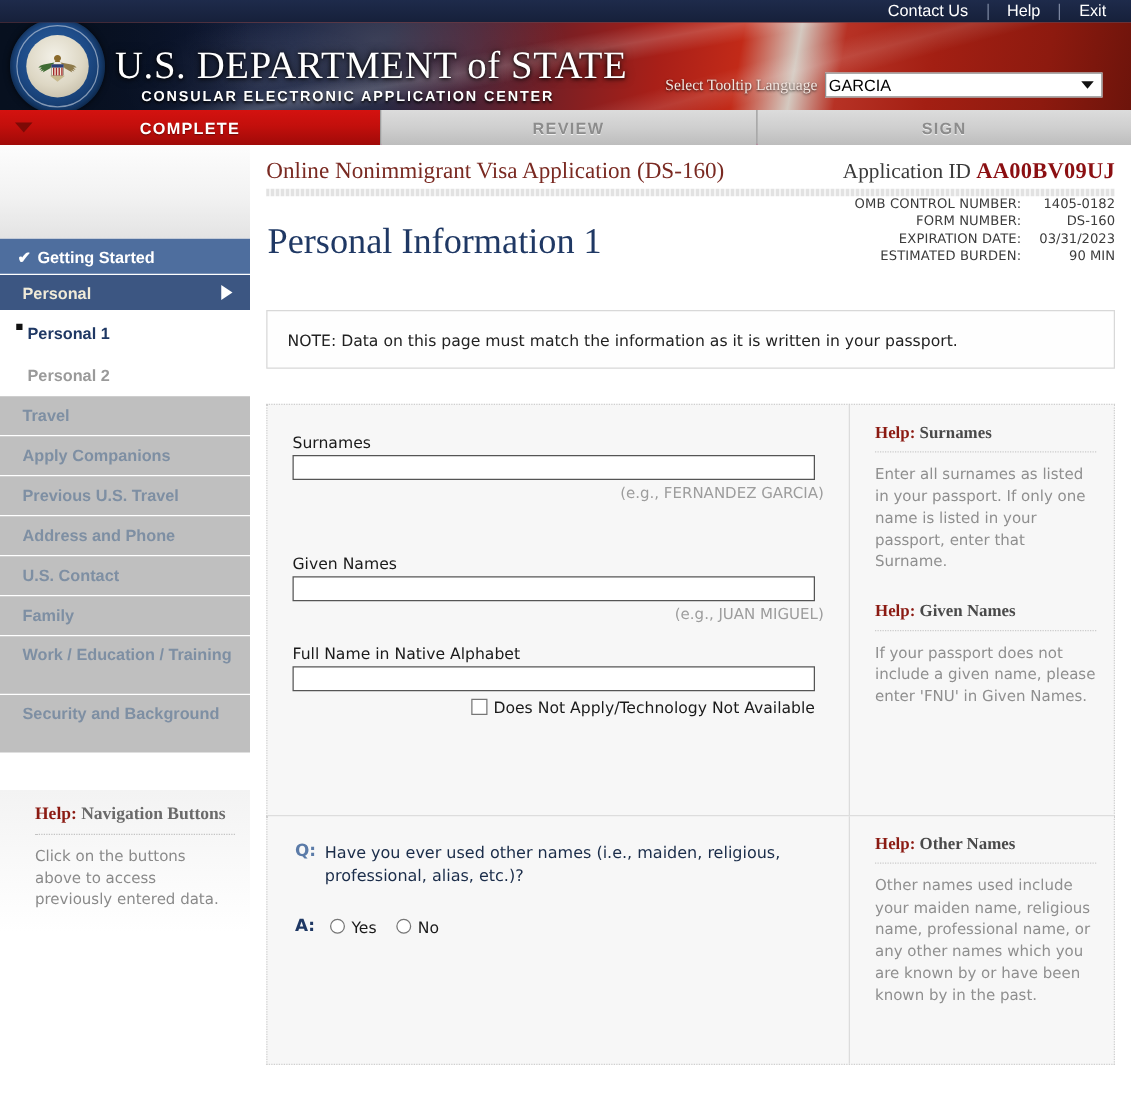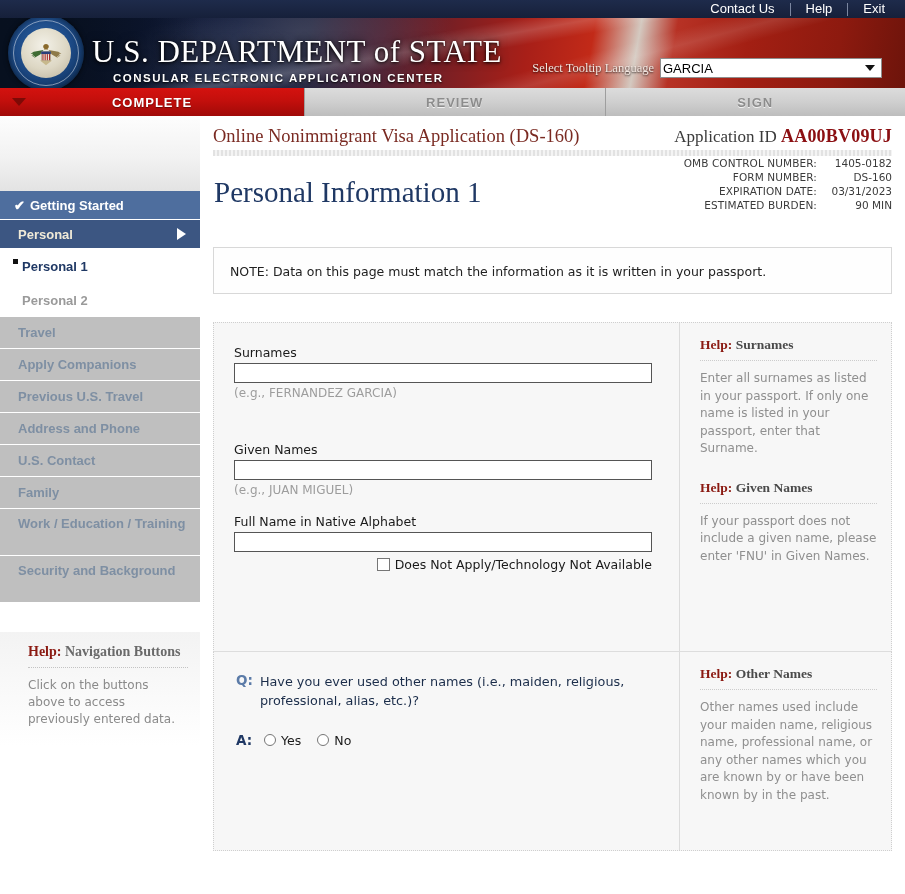--- a/index.html
+++ b/index.html
@@ -291,20 +291,21 @@
   }
   .text-input {
     width:418px; height:20px;
     border:1px solid #555555; background:#ffffff;
     font-family:"DejaVu Sans", sans-serif; font-size:12px;
     padding:0 3px;
   }
   .hint {
     font-family:"DejaVu Sans", sans-serif; font-size:12px; color:#9d9d9d;
     margin-top:3px;
+    text-align:right;
   }
   .spacer-a { height:42px; }
   .spacer-b { height:17px; }
 
   .cb-row {
     margin-top:5px; display:flex; align-items:center; justify-content:flex-end;
     width:418px;
   }
   .cb {
     width:13px;height:13px;border:1px solid #767676;background:#fff;

